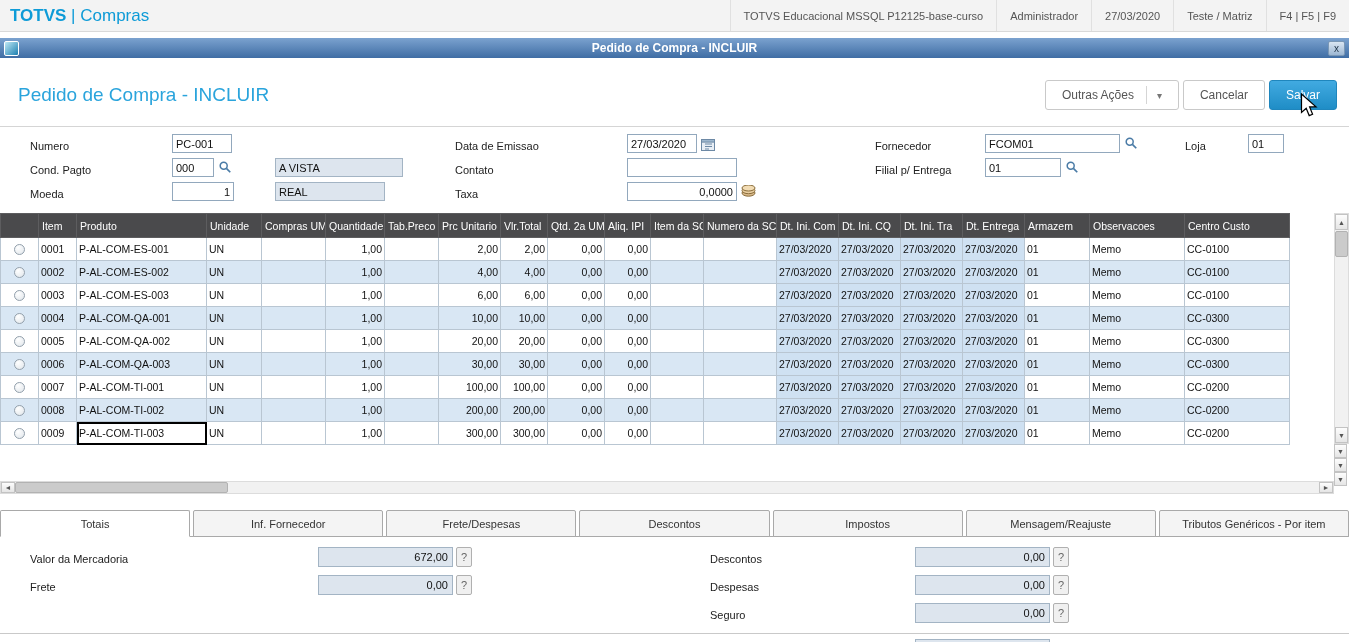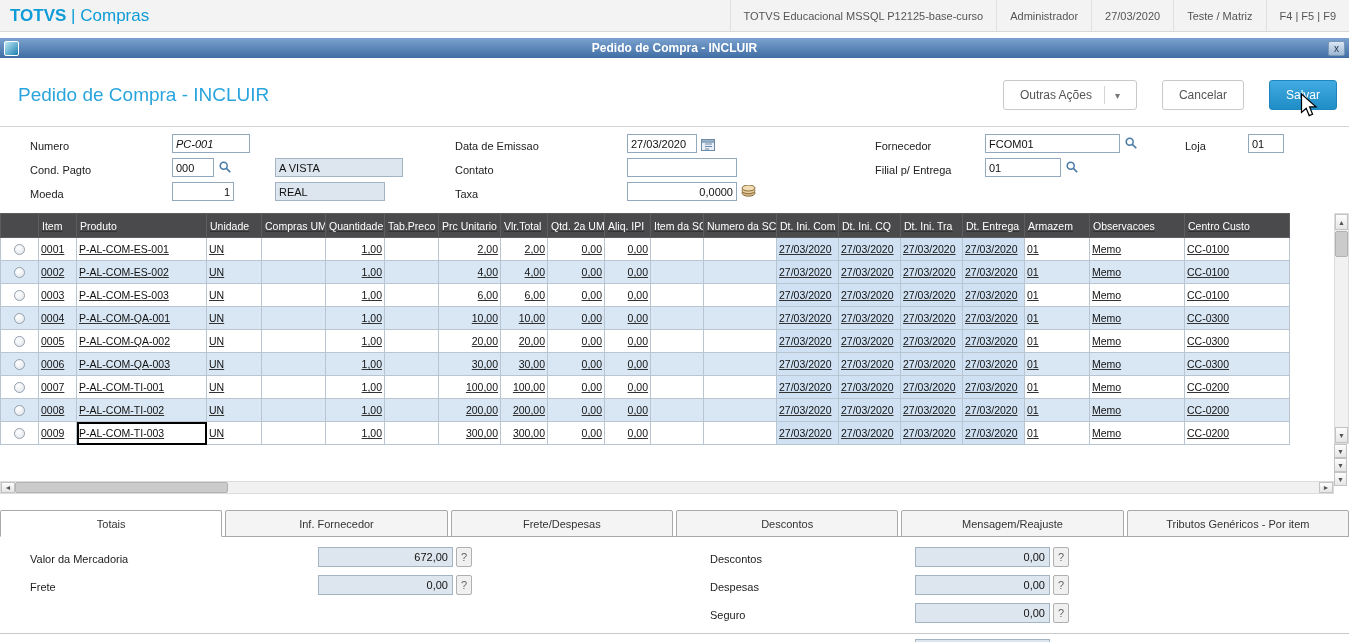--- a/index.html
+++ b/index.html
@@ -22,40 +22,40 @@
                     font-weight:bold; font-size:12px; }
   .win-icon { width:15px; height:15px; background:linear-gradient(135deg,#bfe9f5,#1c7fb0);
               border:1px solid #fff; border-radius:2px; z-index:1; }
   .close-btn { margin-left:auto; z-index:1; width:17px; height:15px;
                background:linear-gradient(#d9e5f2,#9cb7d3); border:1px solid #7a97b5; color:#24384d;
                font-size:10px; line-height:13px; text-align:center; border-radius:2px; cursor:default; }
 
   
   .page-head { display:flex; align-items:center; justify-content:space-between; padding:22px 12px 16px 18px; }
   .page-title { color:#2aa4dc; font-size:19px; }
-  .actions { display:flex; gap:25px; align-items:center; }
+  .actions { display:flex; gap:4px; align-items:center; }
   .btn { height:30px; border:1px solid #c9c9c9; background:#fff; color:#555; font-size:12px;
          padding:0 16px; border-radius:3px; display:flex; align-items:center; white-space:nowrap; }
   .btn .split-div { width:1px; height:18px; background:#d5d5d5; margin:0 10px 0 12px; }
   .btn .caret { font-size:10px; color:#777; }
   .btn-primary { background:linear-gradient(#41aae1,#1f8dc6); color:#fff; border-color:#1f86bd;
                  min-width:66px; justify-content:center; }
   .page-sep { border-bottom:1px solid #d5d5d5; }
 
   
   .form-area { position:relative; height:84px; }
   .f-label { position:absolute; line-height:18px; color:#222; white-space:nowrap; }
   .f-input { position:absolute; height:19px; border:1px solid #92a8bd; background:#fff; font-family:inherit;
              font-size:11px; padding:0 3px; color:#111; }
   .f-input.ro { background:#dde5ee; border-color:#a3b4c4; }
   .f-input.ta-r { text-align:right; }
   .f-icon { position:absolute; width:16px; height:16px; display:flex; align-items:center; justify-content:center; }
 
   
-  .grid-wrap { position:relative; margin-top:2px;text-decoration:underline; }
+  .grid-wrap { position:relative; margin-top:2px; }
   table.grid { border-collapse:collapse; table-layout:fixed; width:1334px; }
   .grid th { background:#4a4a4c; color:#fff; font-weight:normal; text-align:left; height:24px;
              padding:0 3px; border:1px solid #5d5d5f; font-size:10.5px; white-space:nowrap; overflow:hidden; }
   .grid td { height:23px; padding:0 2px; border:1px solid #b9c6d2; white-space:nowrap; overflow:hidden;
              font-size:10.5px; color:#111; background:#fff; }
   tr.alt td { background:#d9e7f4; }
   .grid td.date-cell { background:#cfe1f2; }
   .grid td.num { text-align:right; }
   .grid td.radio-cell { text-align:center; }
   .radio { display:inline-block; width:11px; height:11px; border-radius:50%; border:1px solid #93a0ac;
@@ -138,21 +138,21 @@
         </div>
         <div class="btn btn-primary">
           <span>Salvar</span>
         </div>
       </div>
     </div>
     <div class="page-sep"></div>
 
     <div class="form-area">
       <label class="f-label" style="left:30px;top:10px">Numero</label>
-      <input class="f-input" style="left: 172px; top: 7px; width: 78px; font-style: italic;" value="PC-001">
+      <input class="f-input" style="left: 172px; top: 7px; width: 60px;" value="PC-001">
 
       <label class="f-label" style="left:455px;top:10px">Data de Emissao</label>
       <input class="f-input" style="left: 627px; top: 7px; width: 70px;" value="27/03/2020">
       <span class="f-icon" style="left:700px;top:9px">
         <svg width="14" height="13" viewBox="0 0 14 13">
             <rect x="0.5" y="1.5" width="13" height="11" fill="#e8eef5" stroke="#6d89a5"></rect>
             <rect x="0.5" y="1.5" width="13" height="2.6" fill="#9db6cd" stroke="#6d89a5"></rect>
             <line x1="4" y1="6" x2="11" y2="6" stroke="#6d89a5"></line>
             <line x1="4" y1="8.5" x2="11" y2="8.5" stroke="#6d89a5"></line>
             <line x1="4" y1="11" x2="8" y2="11" stroke="#6d89a5"></line>
@@ -478,20 +478,21 @@
         <div class="hs-thumb"></div>
       </div>
       <div class="hs-btn">►</div>
     </div>
 
     <div class="tabstrip">
         <div class="tab active">Totais</div>
         <div class="tab">Inf. Fornecedor</div>
         <div class="tab">Frete/Despesas</div>
         <div class="tab">Descontos</div>
+        <div class="tab">Impostos</div>
         <div class="tab">Mensagem/Reajuste</div>
         <div class="tab">Tributos Genéricos - Por item</div>
       </div>
 
     <div class="totals">
       <span class="t-label" style="left:30px;top:12px">Valor da Mercadoria</span>
       <input class="t-input" readonly="" style="left: 318px; top: 10px;" value="672,00">
       <span class="help-btn" style="left:456px;top:10px">?</span>
 
       <span class="t-label" style="left:30px;top:40px">Frete</span>

